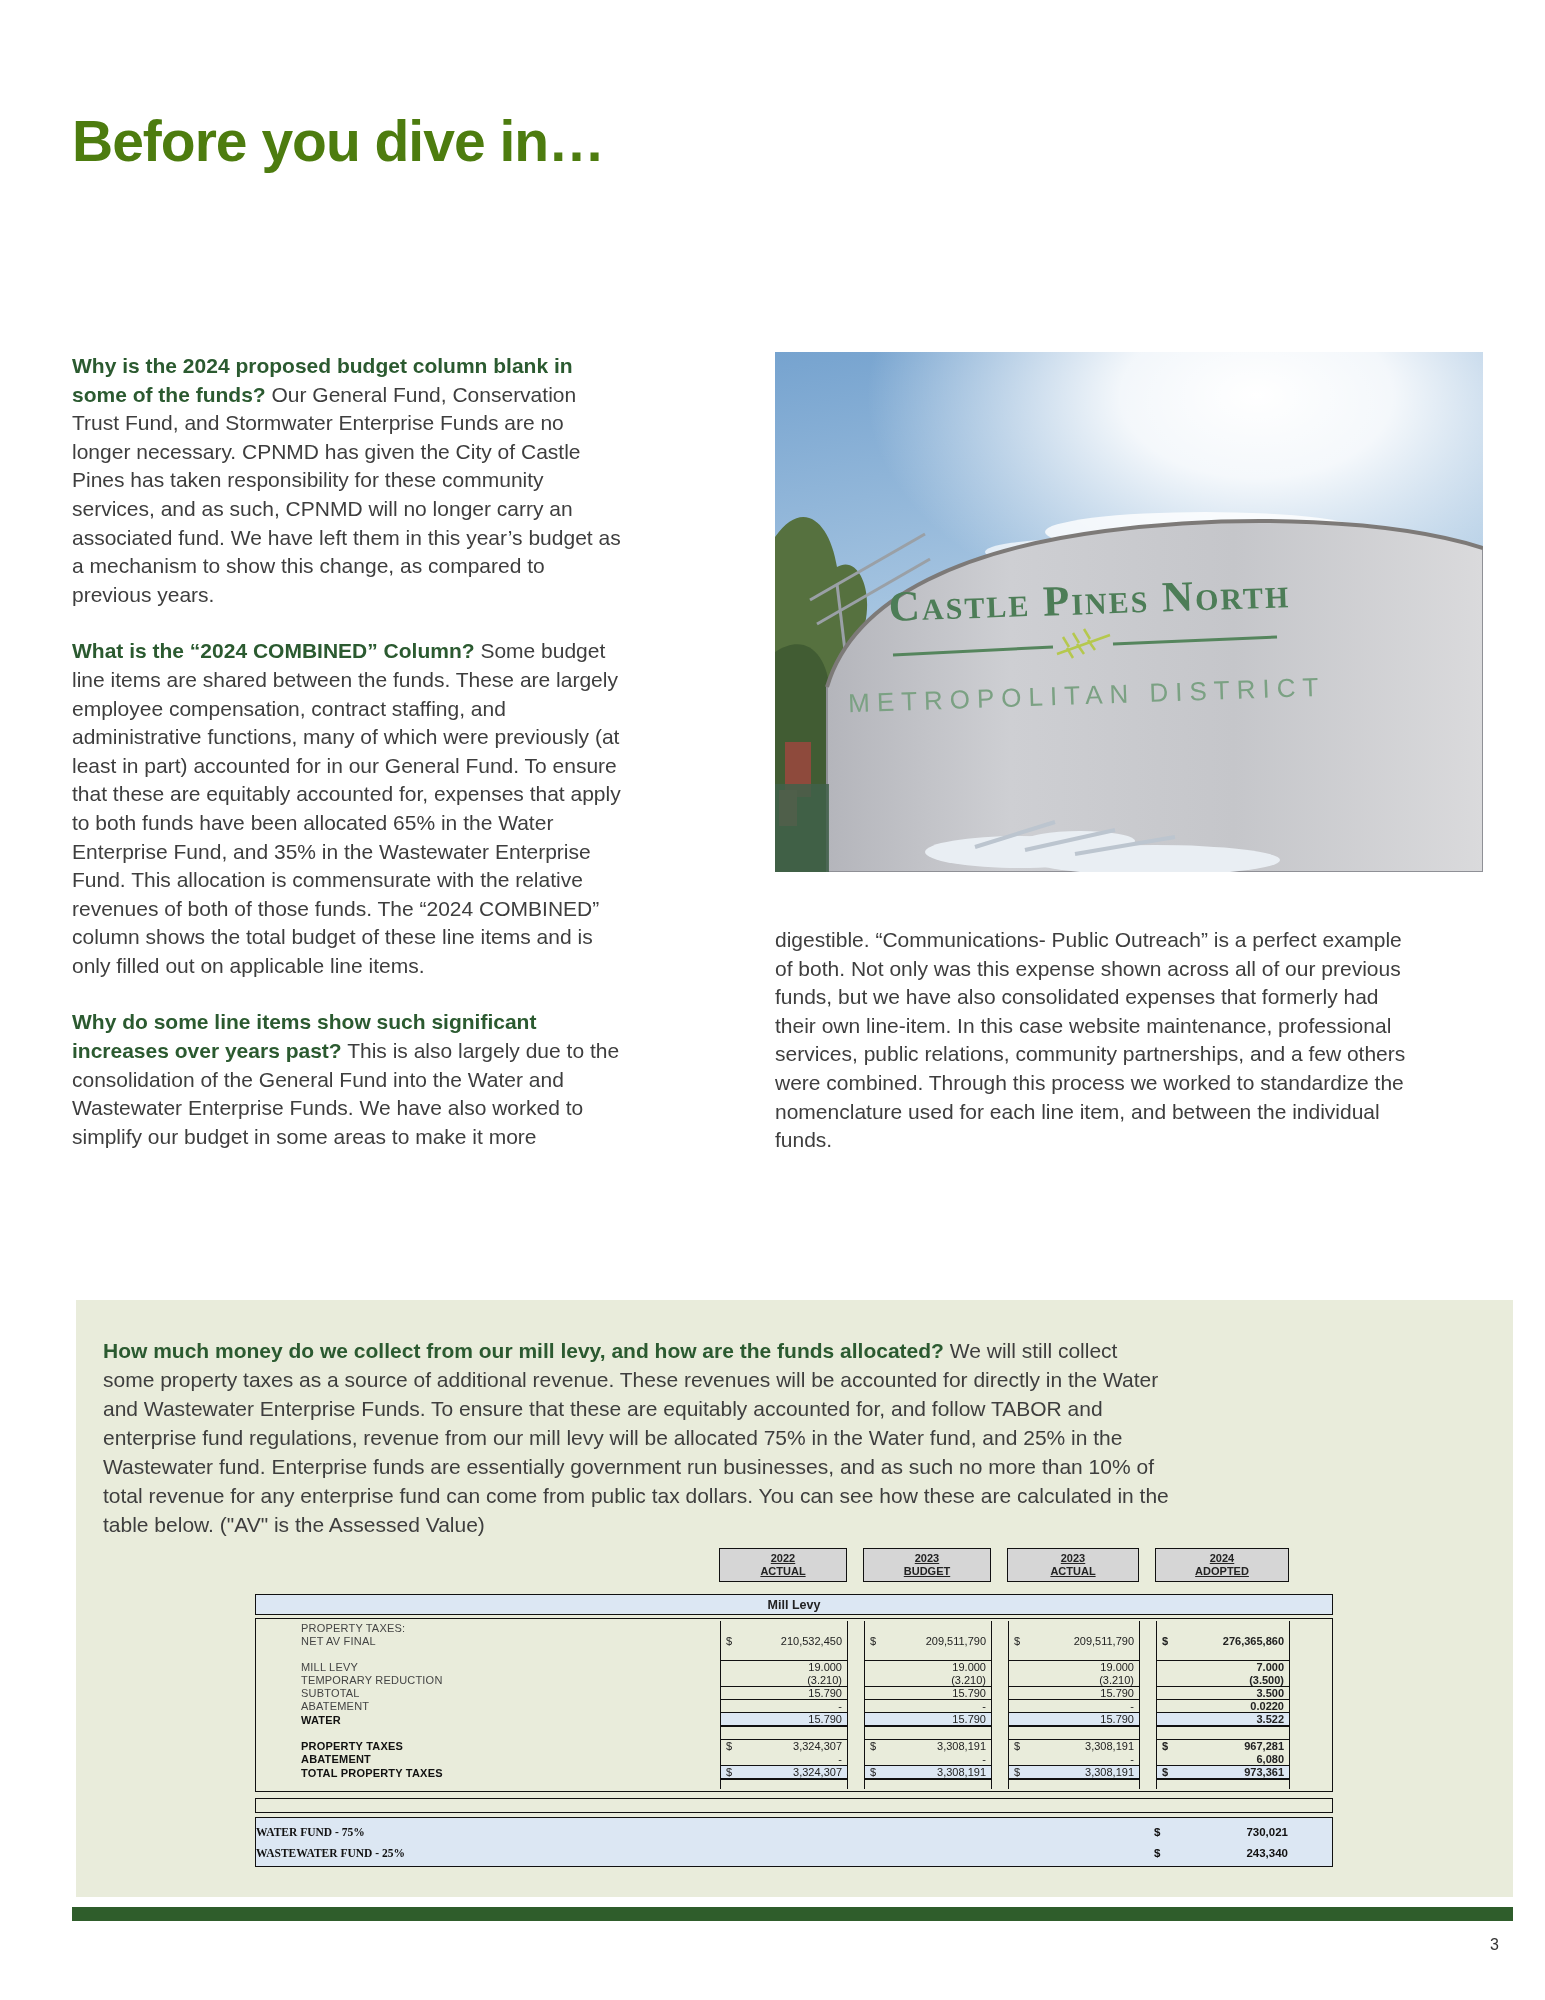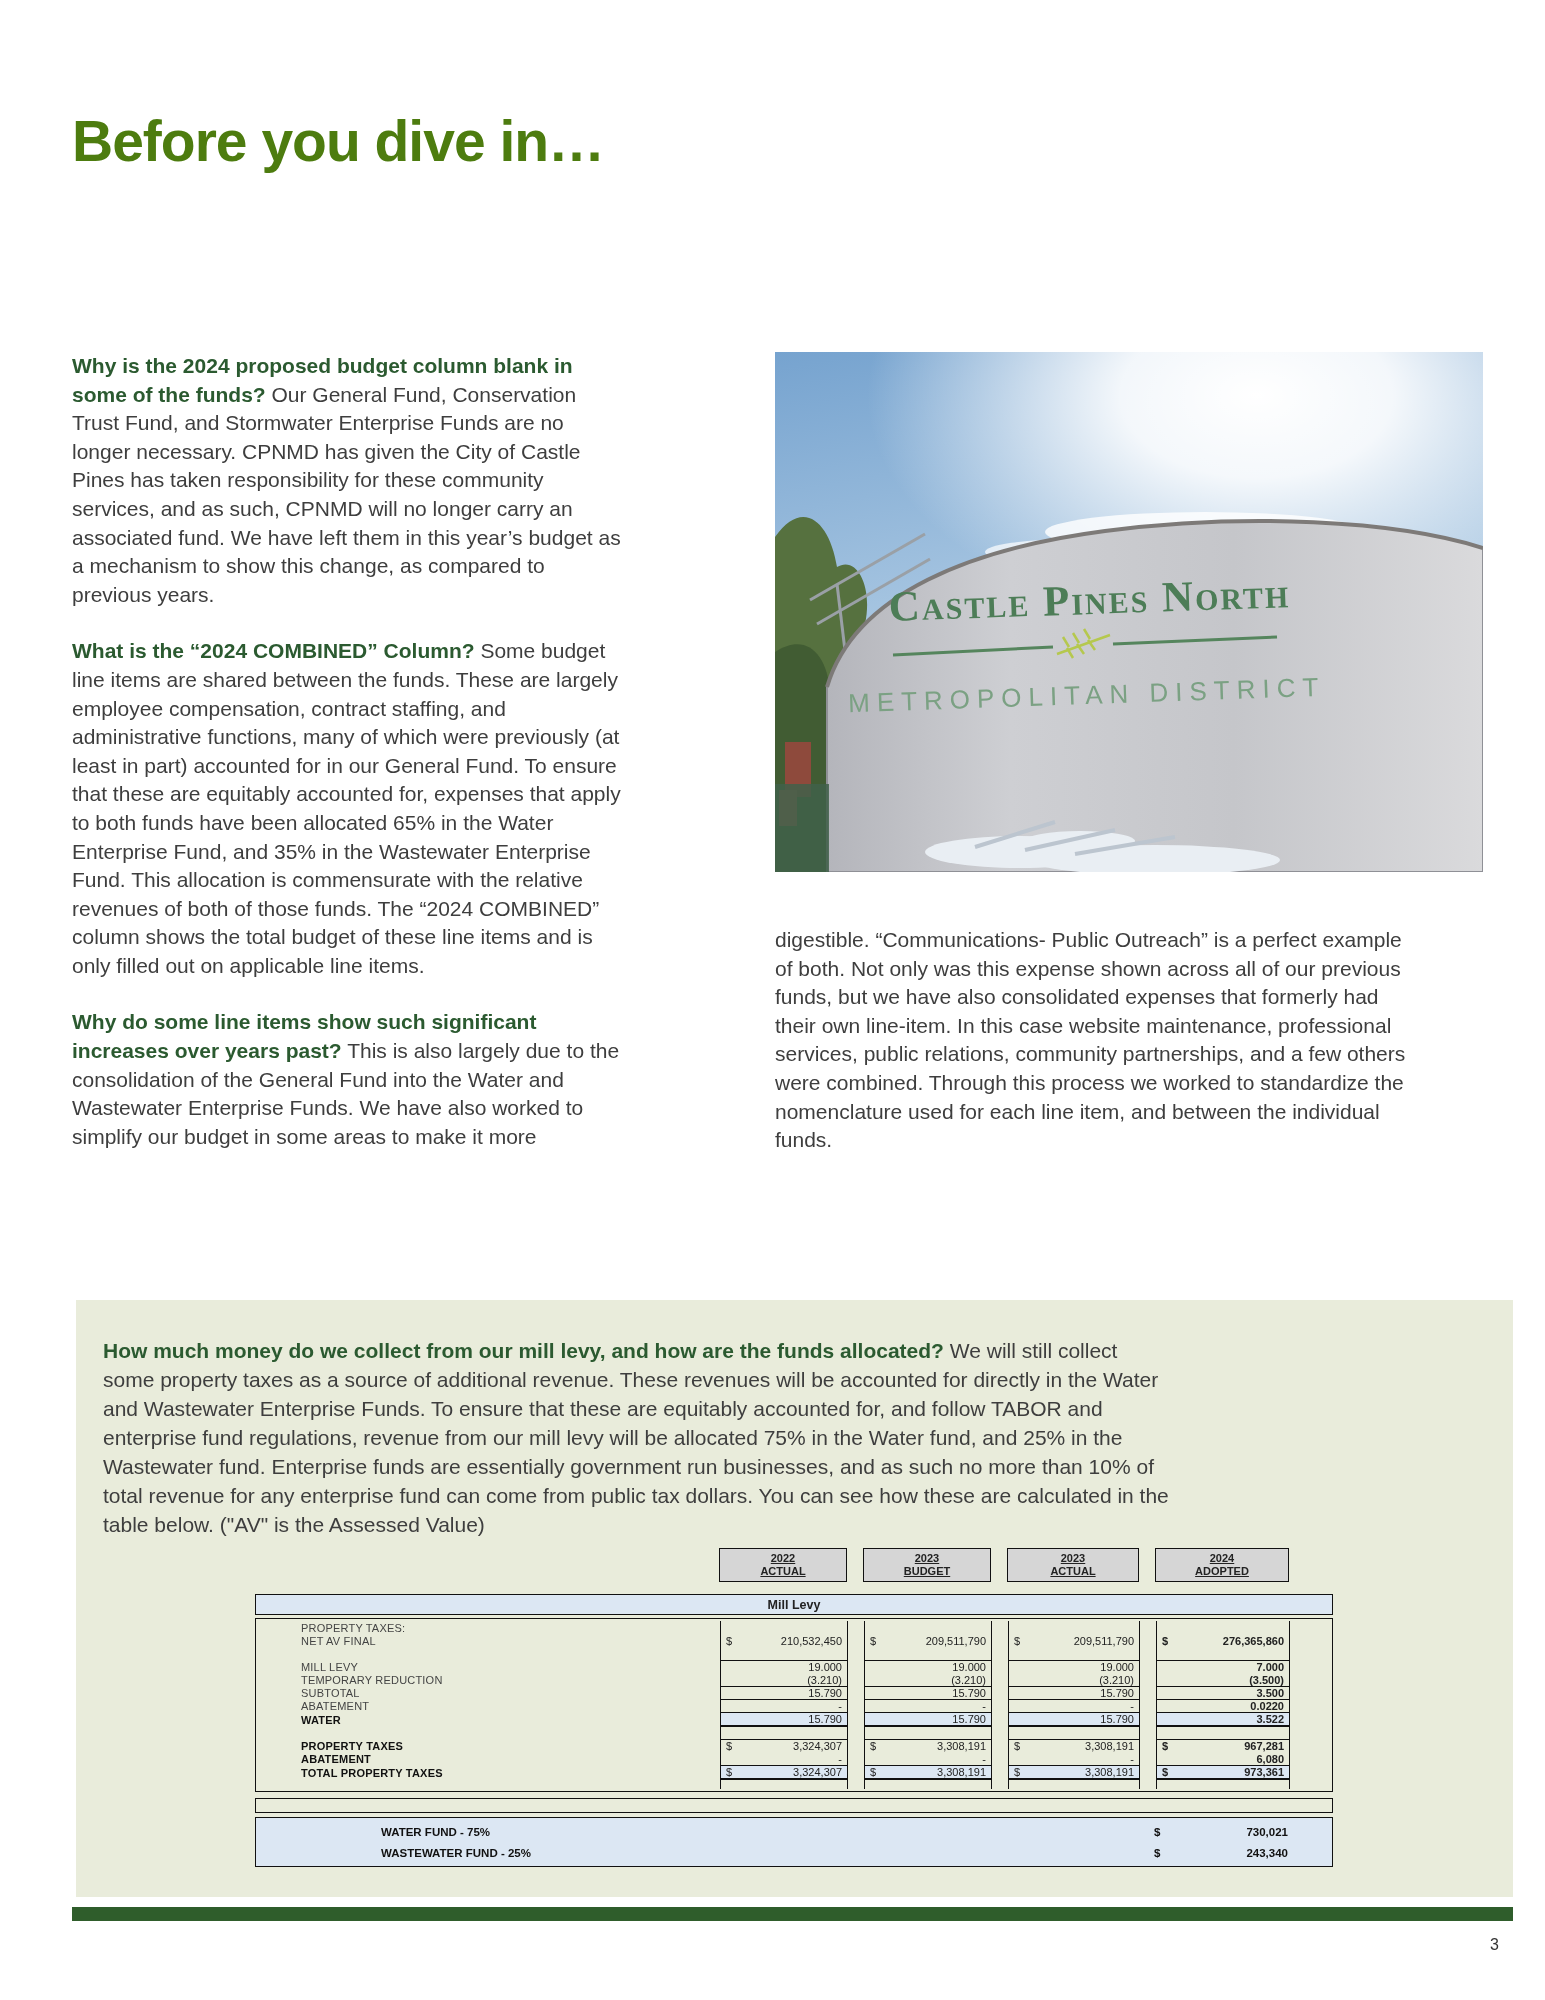--- a/index.html
+++ b/index.html
@@ -32,21 +32,21 @@
   .lab.lb{font-weight:bold;color:#111;}
   .vc{height:100%;box-sizing:border-box;border-left:1.5px solid #111;border-right:1.5px solid #111;
       display:flex;justify-content:space-between;align-items:center;padding:0 5px;}
   .trow .vc:last-child{font-weight:bold;}
   .bt .vc{border-top:1.2px solid #111;text-align:right;}
   .hl .vc{background:#dce7f3;border-top:1.2px solid #111;border-bottom:2.5px solid #111;}
   .tall{height:14px;} .short{height:10px;}
   .bandE{height:15px;border:1.5px solid #111;margin-top:6px;box-sizing:border-box;}
   .bandB{border:1.5px solid #111;background:#dce7f3;margin-top:4px;padding:3px 0;box-sizing:border-box;}
   .arow{display:flex;align-items:center;height:21px;font-weight:bold;font-size:11.5px;color:#111;}
-  .arow .al{padding-left:125px;flex:1;}
+  .arow .al{flex:1;font-family:Liberation Serif, serif;}
   .arow .av{width:134px;margin-right:44px;display:flex;justify-content:space-between;}
   .bar{position:absolute;left:72px;top:1907px;width:1441px;height:14px;background:#2f5d2b;}
   .pageno{position:absolute;left:1490px;top:1936px;font-size:16px;color:#333;}
 </style>
 </head>
 <body>
 
 <div class="page">
 
   <div class="title">Before you dive in…</div>

